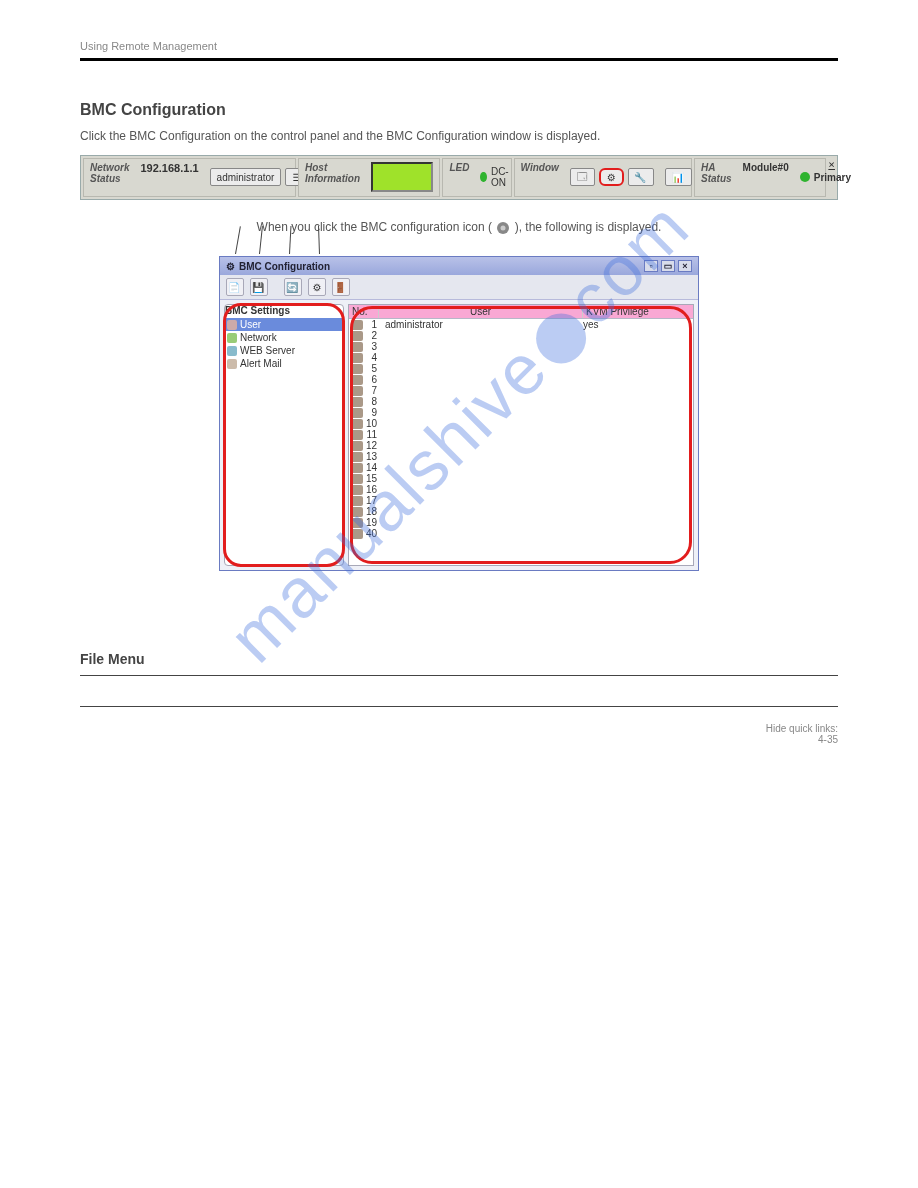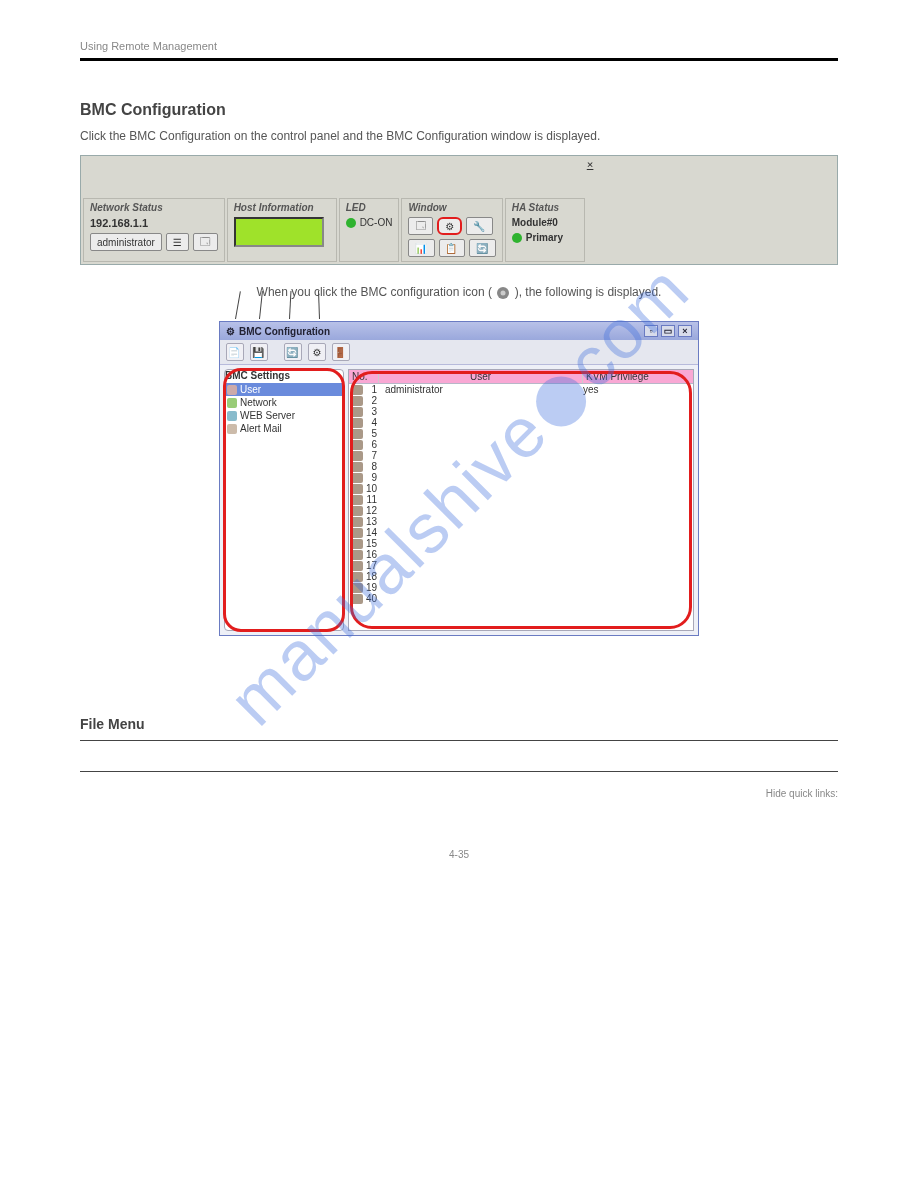--- a/index.html
+++ b/index.html
@@ -45,24 +45,23 @@
     margin: 10px 0 20px 0;
     font-size: 10px;
     padding: 2px;
     gap: 2px;
     align-items: stretch;
   }
   .cp-group {
     border: 1px solid #b8b8b0;
     padding: 3px 6px 4px 6px;
     display: flex;
-    flex-direction: column;
-    gap: 4px;
+    flex-direction: row;
+    gap: 11px;
     background: #d8d8d0;
-    margin-top: 40px;
   }
   .cp-label { font-weight: bold; font-style: italic; color: #555; font-size: 10px; }
   .cp-row { display: flex; align-items: center; gap: 4px; }
   .cp-ip { font-weight: bold; font-size: 11px; }
   .cp-btn, .cp-icon-btn {
     border: 1px solid #888;
     background: #ececec;
     padding: 1px 6px;
     font-size: 10px;
     border-radius: 2px;
@@ -212,21 +211,21 @@
     font-weight: bold;
     margin-top: 80px;
     color: #444;
   }
   .thin-rule {
     border:none;
     border-top:1px solid #444;
     margin: 8px 0;
   }
   .footer-text { font-size: 10px; color:#888; margin-top:16px;text-align:right; }
-  .page-num { text-align:center; font-size:10px; color:#888; margin-top:50px; }
+  .page-num { text-align:right; font-size:10px; color:#888; }
   
   .watermark {
     position: absolute;
     left: 50%; top: 55%;
     transform: translate(-50%,-50%) rotate(-45deg);
     font-size: 70px;
     color: rgba(60,110,220,0.35);
     font-weight: 400;
     letter-spacing: 2px;
     pointer-events: none;

